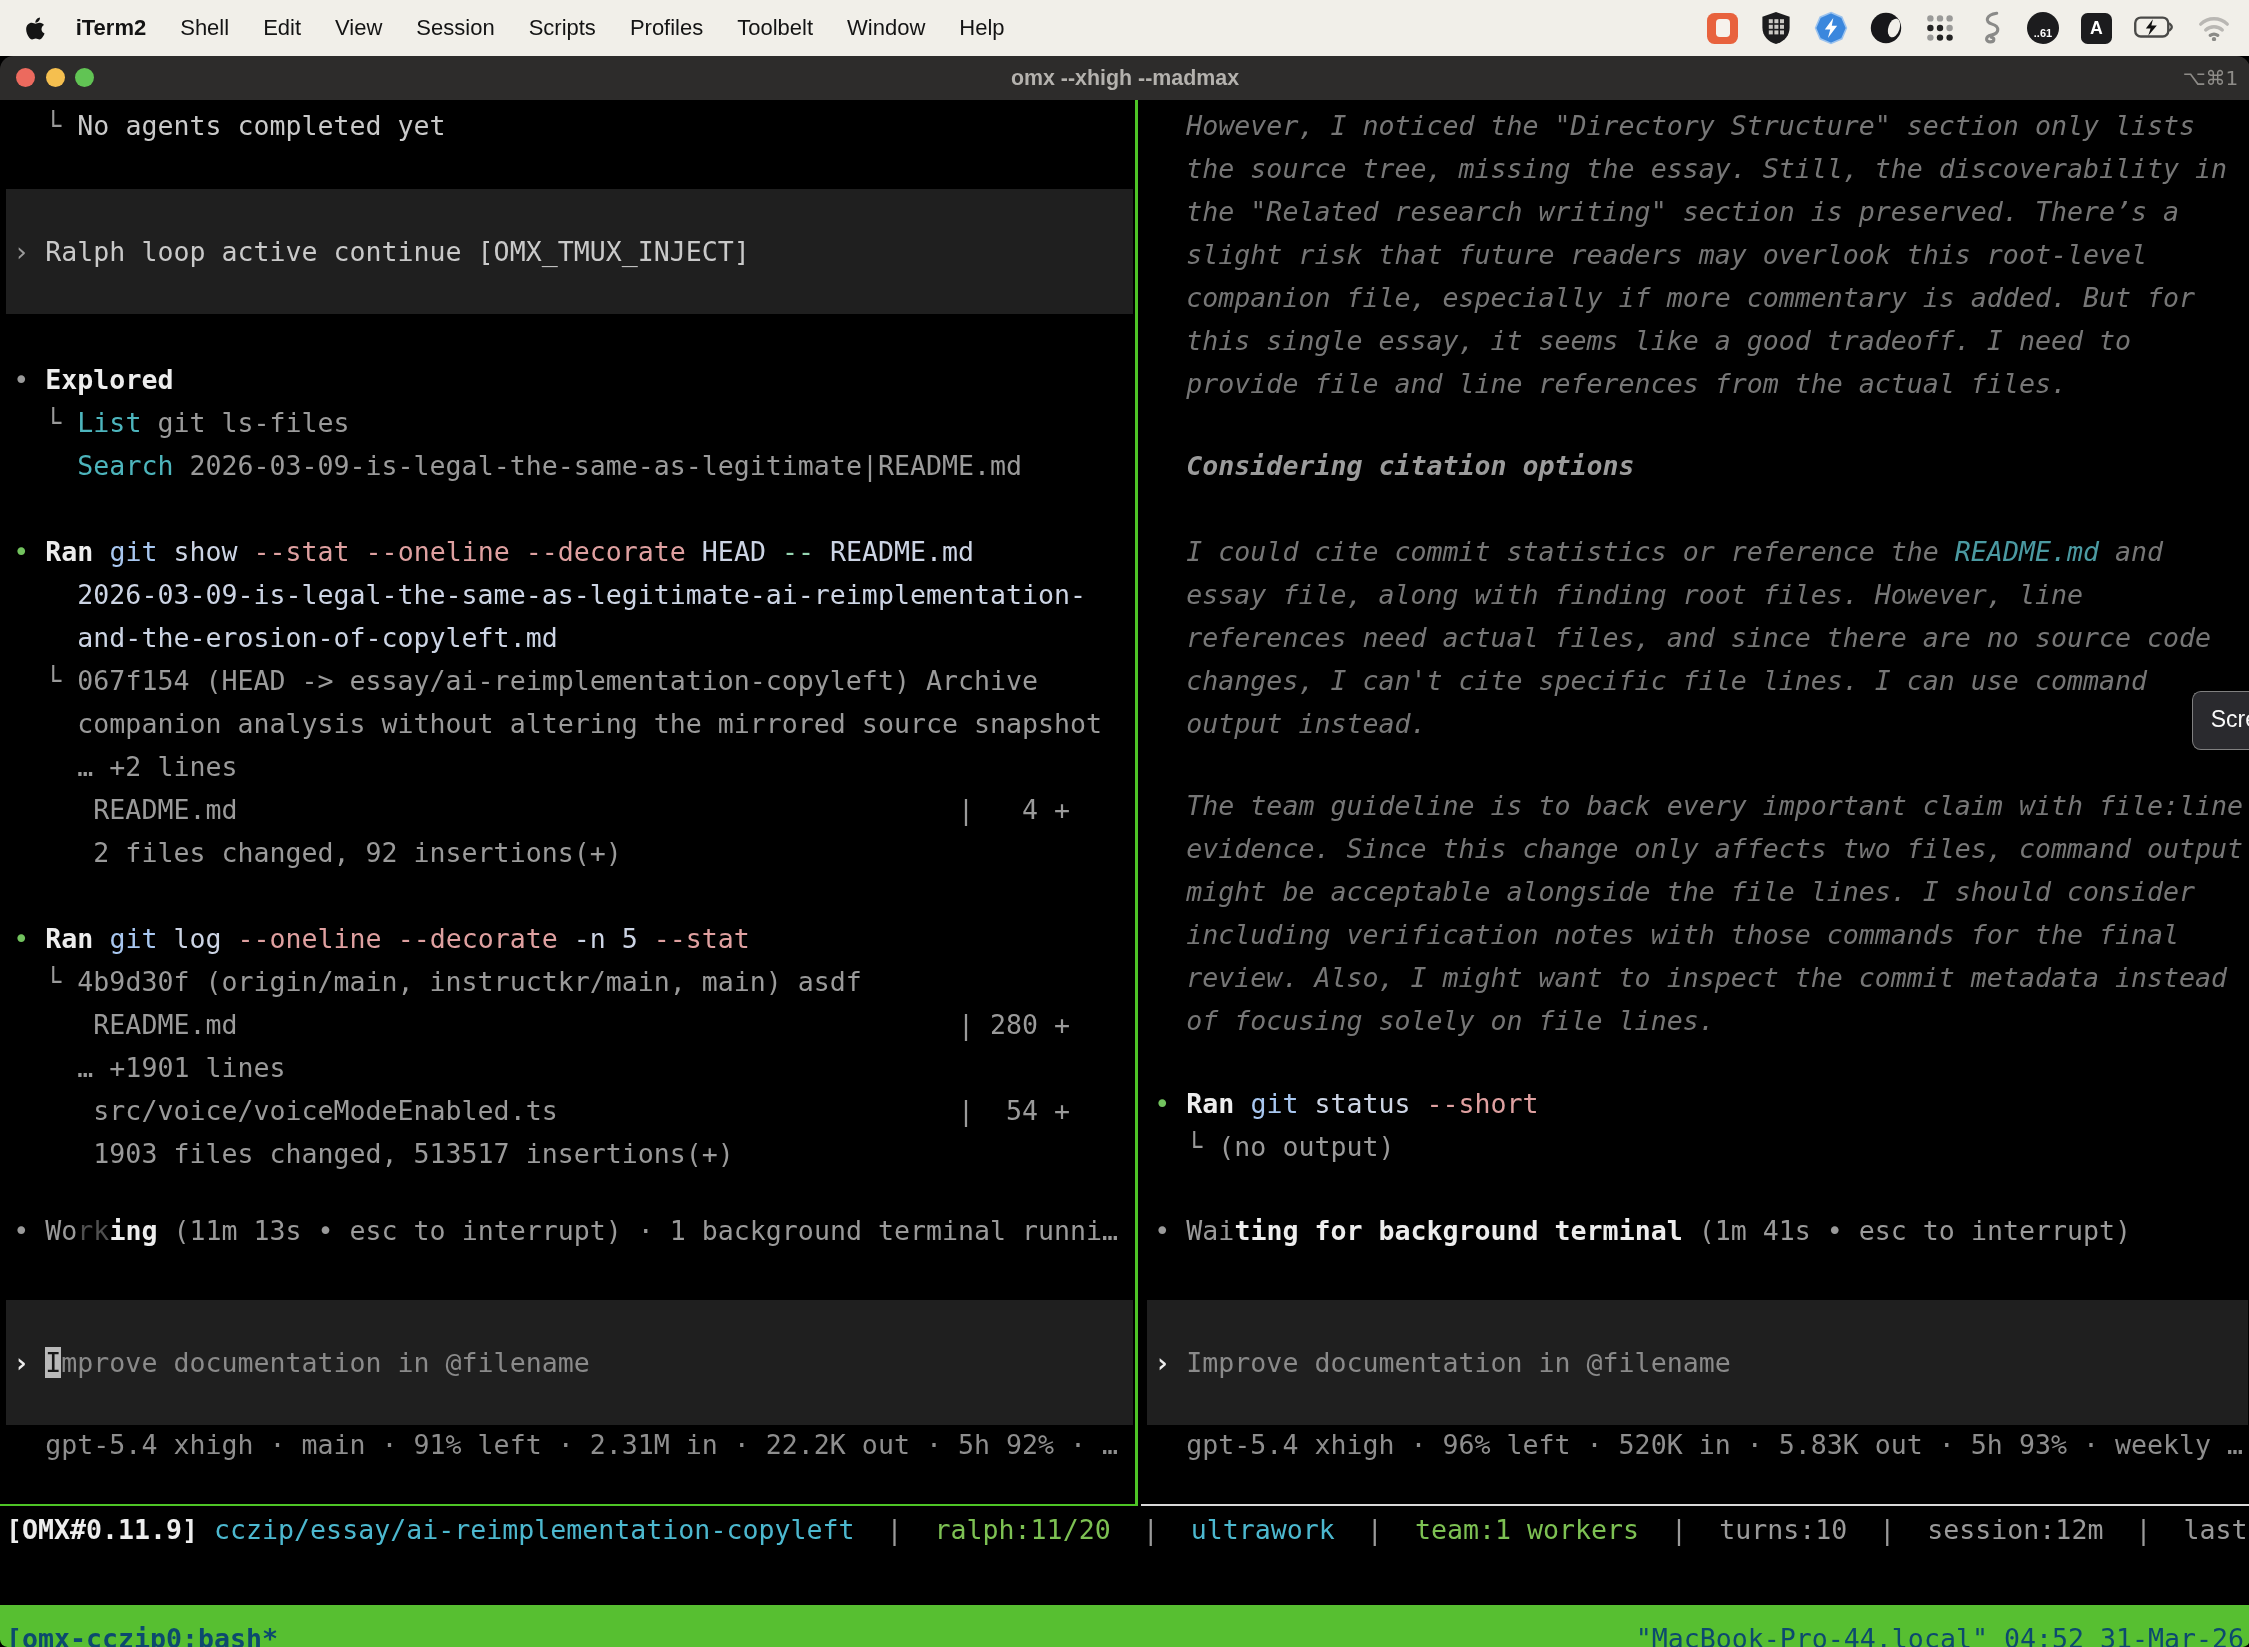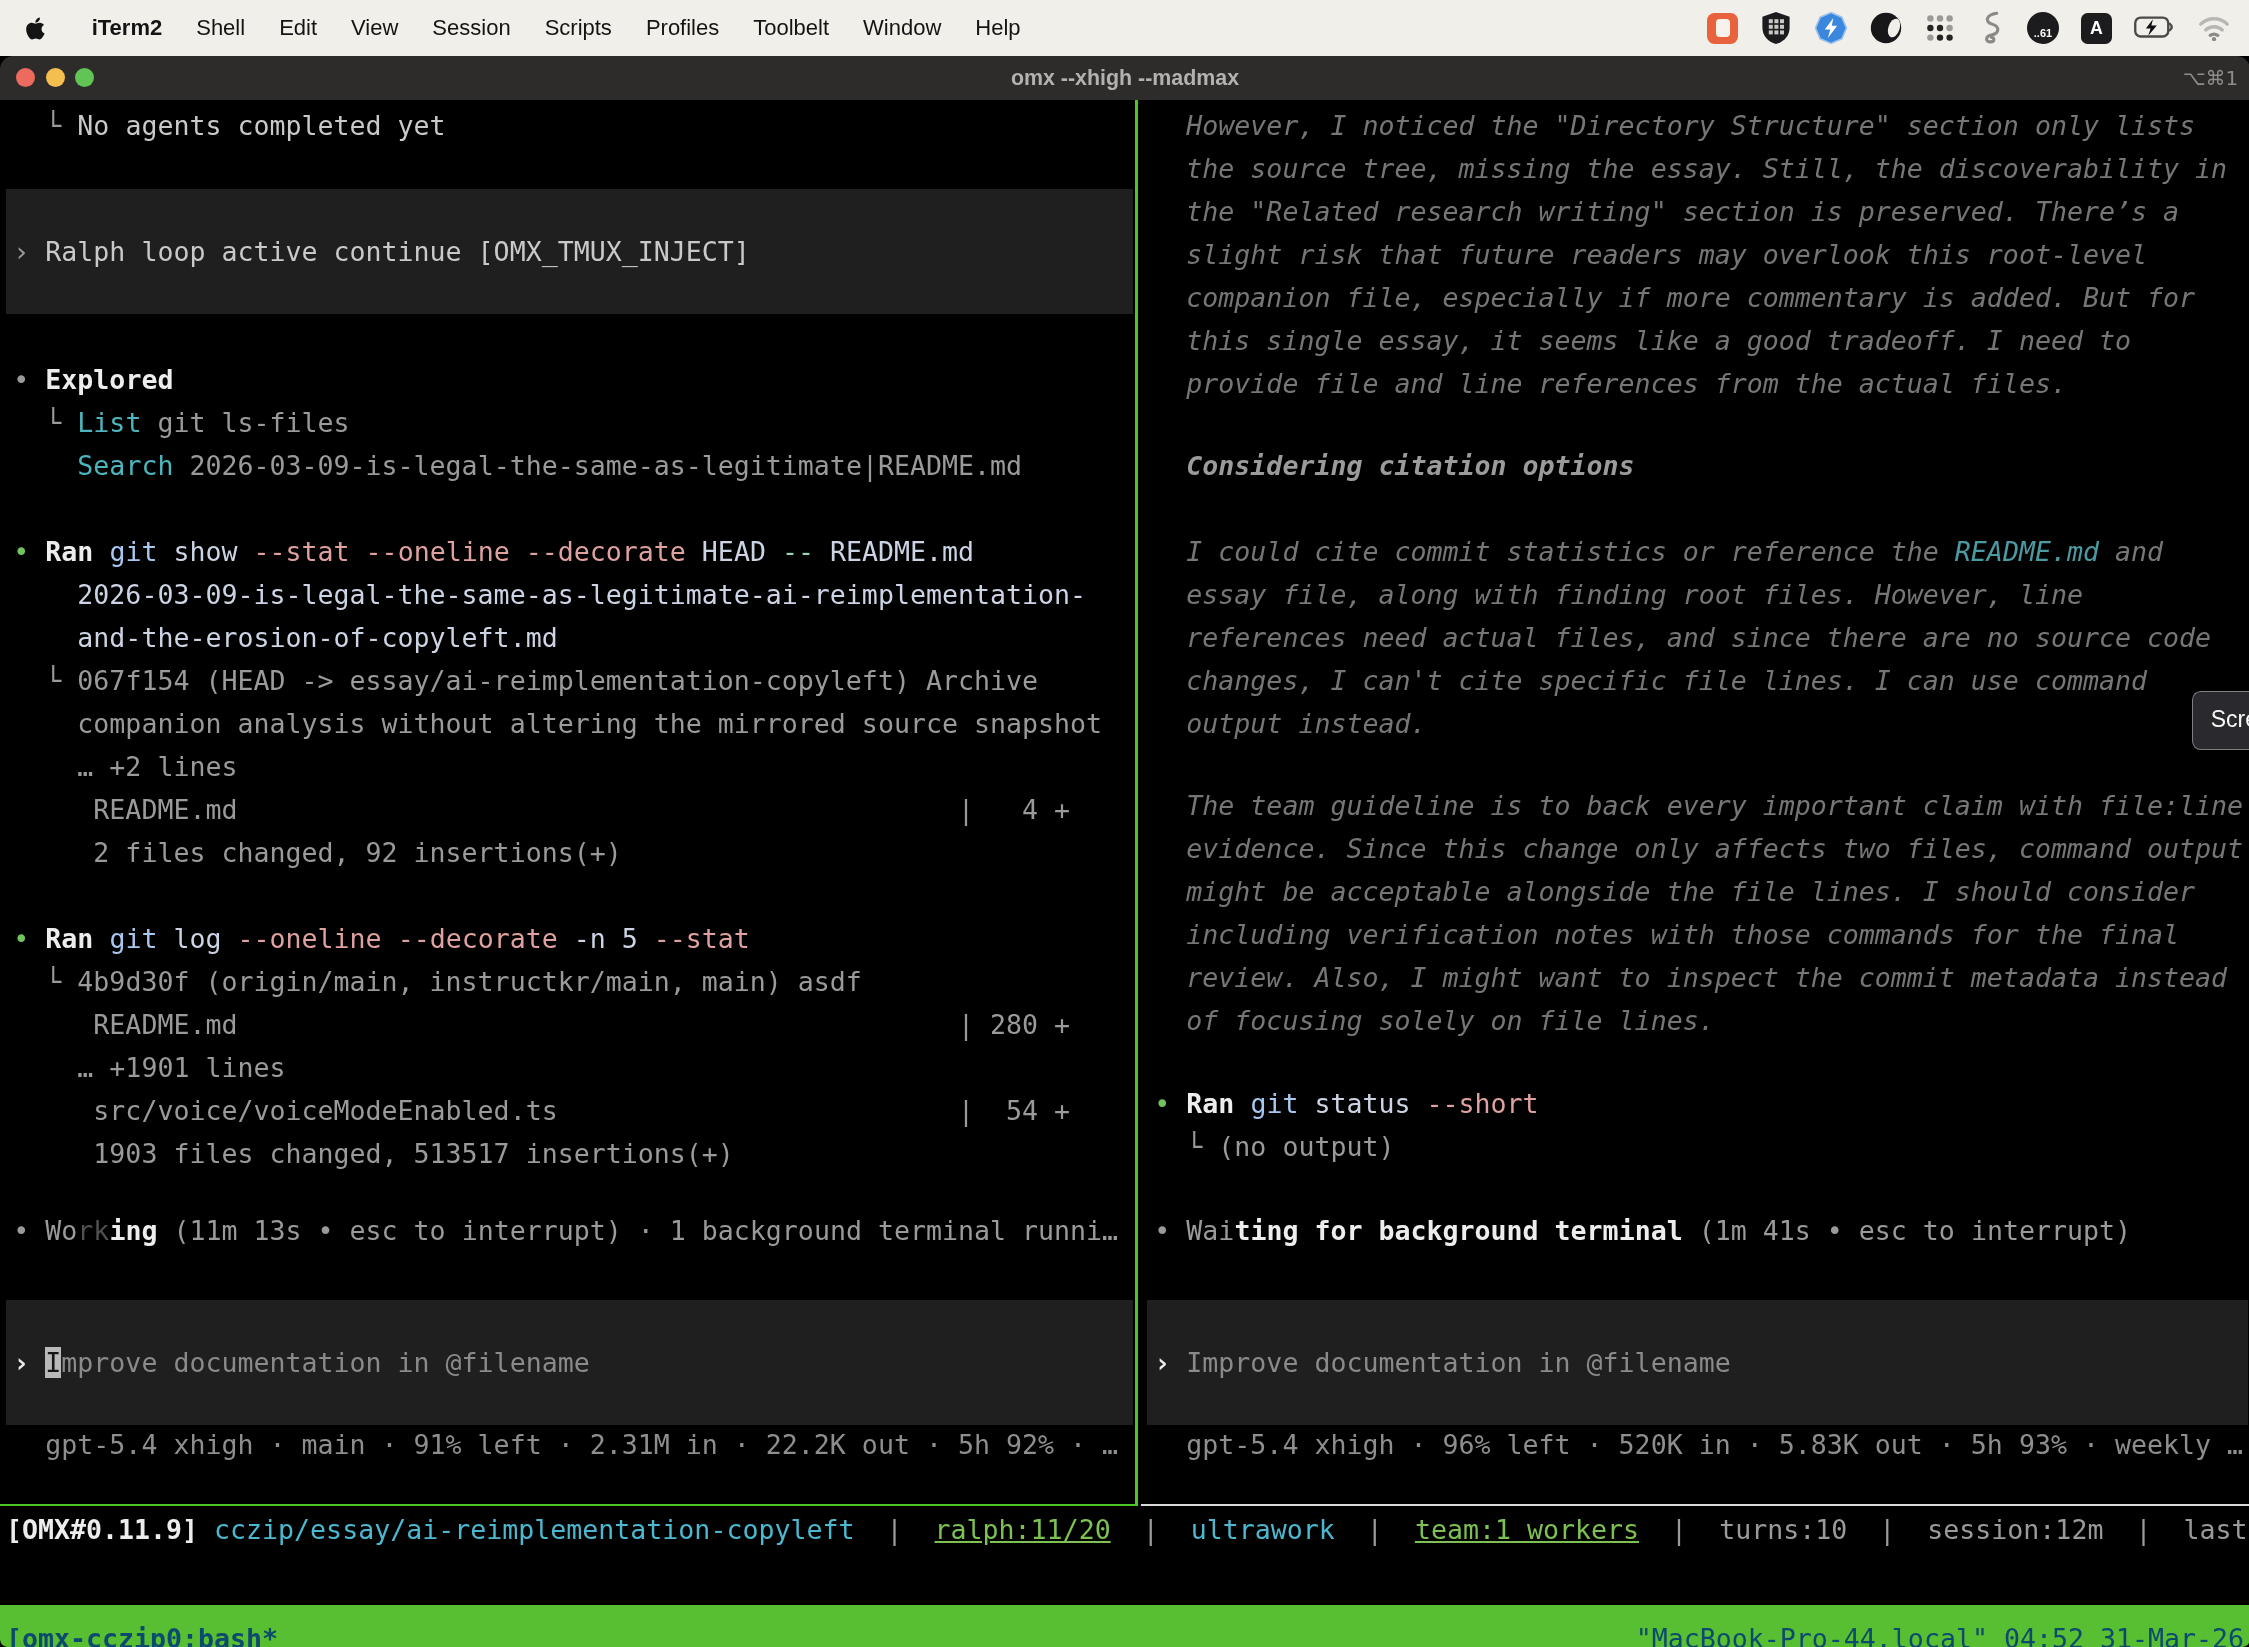--- a/index.html
+++ b/index.html
@@ -1,19 +1,19 @@
 <!DOCTYPE html>
 <html lang="en" style="font-size:11.8px"><head>
 <meta charset="utf-8">
 <style>
   html,body{margin:0;padding:0;background:#000;width:2250px;height:1648px;overflow:hidden;}
   
   .menubar{position:absolute;top:0;left:0;width:2250px;height:56px;background:#f1efe9;
     display:flex;align-items:center;padding:0 19px;box-sizing:border-box;
-    font-family:"Liberation Sans",sans-serif;font-size:22px;color:#141414;gap:16px;}
+    font-family:"Liberation Sans",sans-serif;font-size:22px;color:#141414;}
   .apple{width:22px;height:26.6px;margin:0 11.8px 0 5.9px;display:flex;align-items:center;}
   .menu-items{display:flex;align-items:center;}
   .menu-item{padding:0 17px;white-space:nowrap;}
   .menu-item.first{font-weight:700;}
   .statusicons{margin-left:auto;display:flex;align-items:center;gap:22px;}
   .sic{display:flex;align-items:center;justify-content:center;}
   .chatic{width:31px;height:31px;border-radius:7.4px;background:#e8623d;position:relative;
     display:flex;align-items:center;justify-content:center;}
   .chatic .bub{width:14.8px;height:17.7px;border-radius:3.7px;background:#f6f2ec;}
   .chatic:after{content:"";position:absolute;left:3px;bottom:-5.9px;border:5.9px solid transparent;border-top-color:#e8623d;}
@@ -60,21 +60,21 @@
   .c-gn{color:#72c35e;}
   .c-i{color:#767676;font-style:italic;}
   .c-ib{color:#9b9b9b;font-style:italic;font-weight:700;}
   .c-il{color:#4b9aa2;font-style:italic;}
   .c-sh1{color:#9a9a9a;}
   .c-sh2{color:#4f4f4f;}
   .c-sg{color:#8e8e8e;}
   .c-ig{color:#8a8a8a;}
   .c-cur{background:#b9b9b9;color:#161616;}
   .c-oc{color:#4cb8cf;}
-  .c-og{color:#7dc153;text-decoration:underline;}
+  .c-og{color:#7dc153;}
   
   .tooltip{position:absolute;top:591px;left:2192px;width:81px;height:59px;background:#2a2a2e;
     border:1.5px solid #808080;border-right:none;border-radius:8.9px 0 0 8.9px;box-sizing:border-box;
     color:#fafafa;font-family:"Liberation Sans",sans-serif;font-size:23px;line-height:55px;padding-left:17.7px;}
   
   .omx{position:absolute;top:1408px;left:5.9px;right:0;}
   
   .tmux{position:absolute;top:1489px;left:0;width:2250px;height:49px;background:#57bf31;
     display:flex;justify-content:space-between;align-items:flex-end;padding:0 5.9px;box-sizing:border-box;
     color:#0c4a6e;font-size:26.6px;margin-top:16px;}

